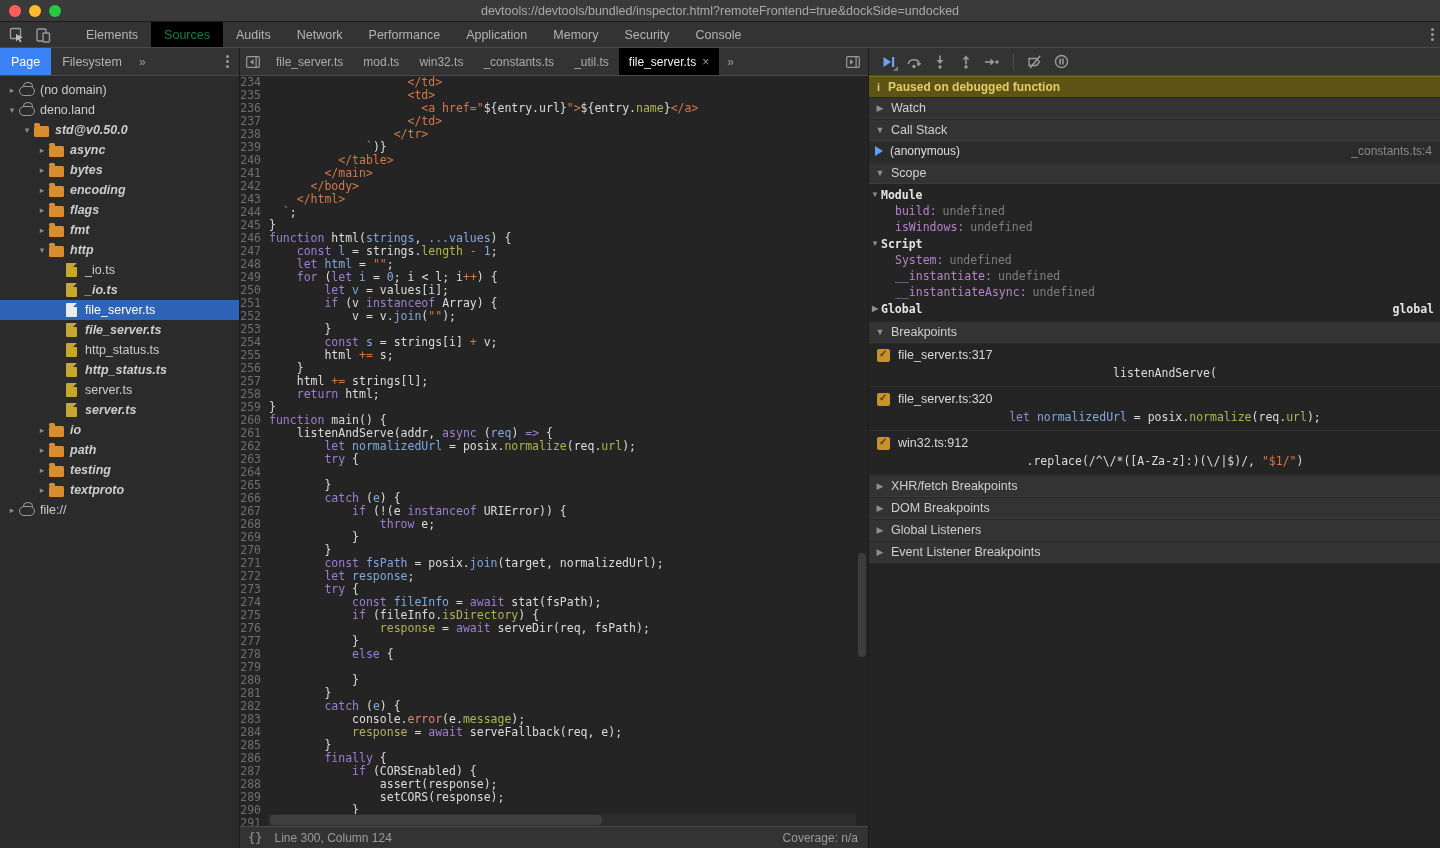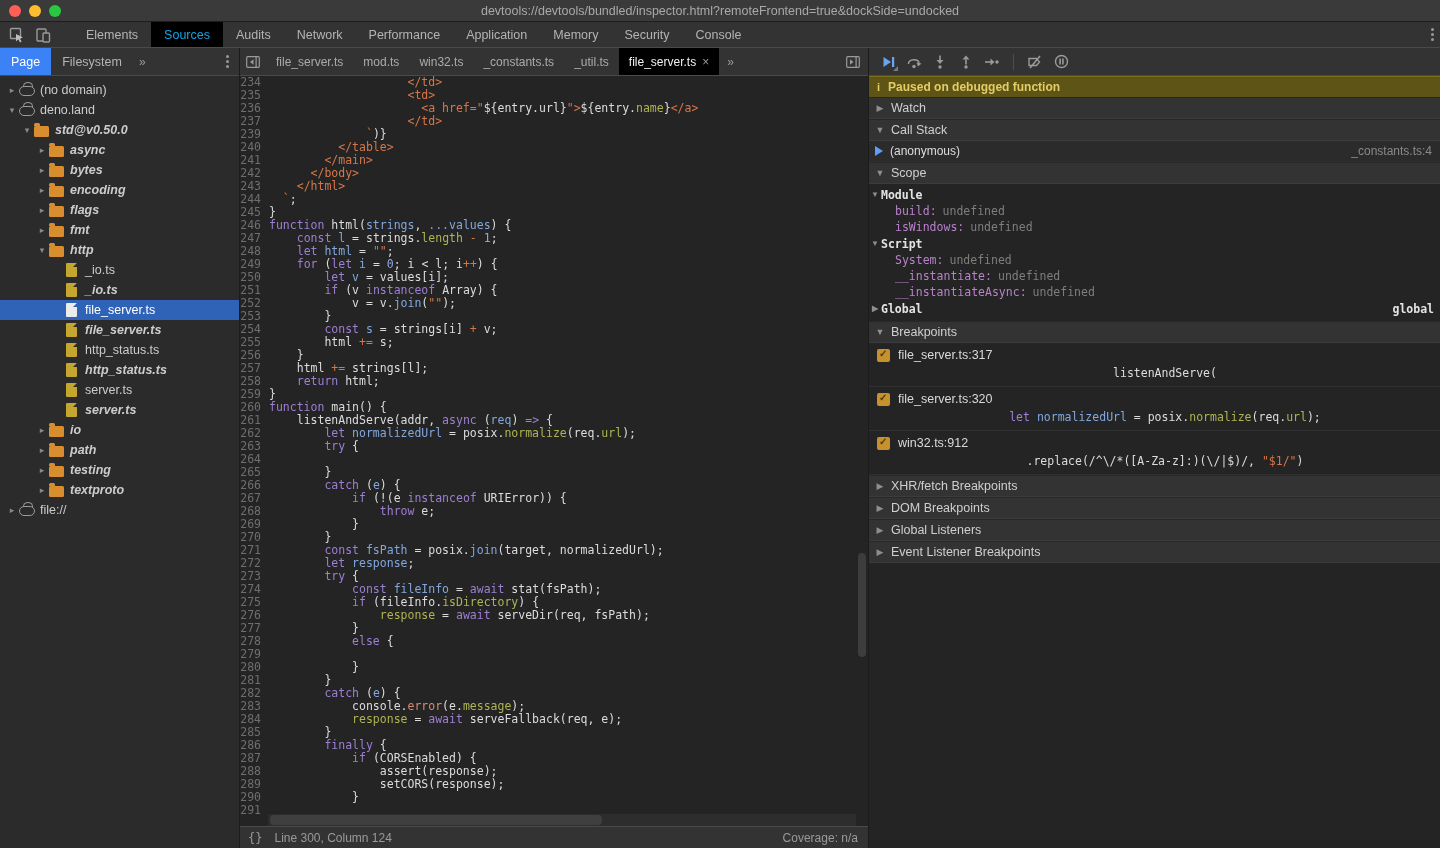--- a/index.html
+++ b/index.html
@@ -19,21 +19,21 @@
 
   
   .main-toolbar { position:absolute; left:0; top:22px; width:1440px; height:26px;
                   background:#333; border-bottom:1px solid #4a4a4a;
                   display:flex; align-items:stretch; }
   .tool-icons { display:flex; align-items:center; padding:0 4px; }
   .ticon { width:26px; height:24px; display:flex; align-items:center; justify-content:center; }
   .tool-sep { width:1px; background:#4d4d4d; margin:4px 2px; }
   .main-tabs { display:flex; align-items:stretch; margin-left:8px; }
   .main-tab { padding:0 13px; display:flex; align-items:center; color:#b4b4b4; font-size:12.5px; }
-  .main-tab.selected { background:#000; color:#0ea5e9; }
+  .main-tab.selected { background:#000; color:#15803d; }
   .toolbar-right { margin-left:auto; display:flex; align-items:center; padding-right:6px; }
   .kebab { color:#9a9a9a; font-size:14px; letter-spacing:0; line-height:6px;
            display:flex; flex-direction:column; gap:2px; align-items:center; }
   .kebab i { width:3px; height:3px; border-radius:50%; background:#9a9a9a; display:block; }
 
   
   .cols { position:absolute; left:0; top:48px; width:1440px; height:800px; }
   .navigator { position:absolute; left:0; top:0; width:240px; height:800px;
                background:#2b2b2b; border-right:1px solid #1c1c1c; }
   .editor { position:absolute; left:240px; top:0; width:628px; height:800px; background:#242424; }
@@ -417,20 +417,24 @@
             </div>
             <div class="code-line">
               <span class="ln">236</span>
               <span class="ct">                      <span class="tok-s">&lt;a href="</span><span class="tok-d">${entry.url}</span><span class="tok-s">"&gt;</span><span class="tok-d">${entry.</span><span class="tok-p">name</span><span class="tok-d">}</span><span class="tok-s">&lt;/a&gt;</span></span>
             </div>
             <div class="code-line">
               <span class="ln">237</span>
               <span class="ct">                    <span class="tok-s">&lt;/td&gt;</span></span>
             </div>
             <div class="code-line">
+              <span class="ln">238</span>
+              <span class="ct">                  <span class="tok-s">&lt;/tr&gt;</span></span>
+            </div>
+            <div class="code-line">
               <span class="ln">239</span>
               <span class="ct">              <span class="tok-s">`</span><span class="tok-d">)}</span></span>
             </div>
             <div class="code-line">
               <span class="ln">240</span>
               <span class="ct">          <span class="tok-s">&lt;/table&gt;</span></span>
             </div>
             <div class="code-line">
               <span class="ln">241</span>
               <span class="ct">        <span class="tok-s">&lt;/main&gt;</span></span>

